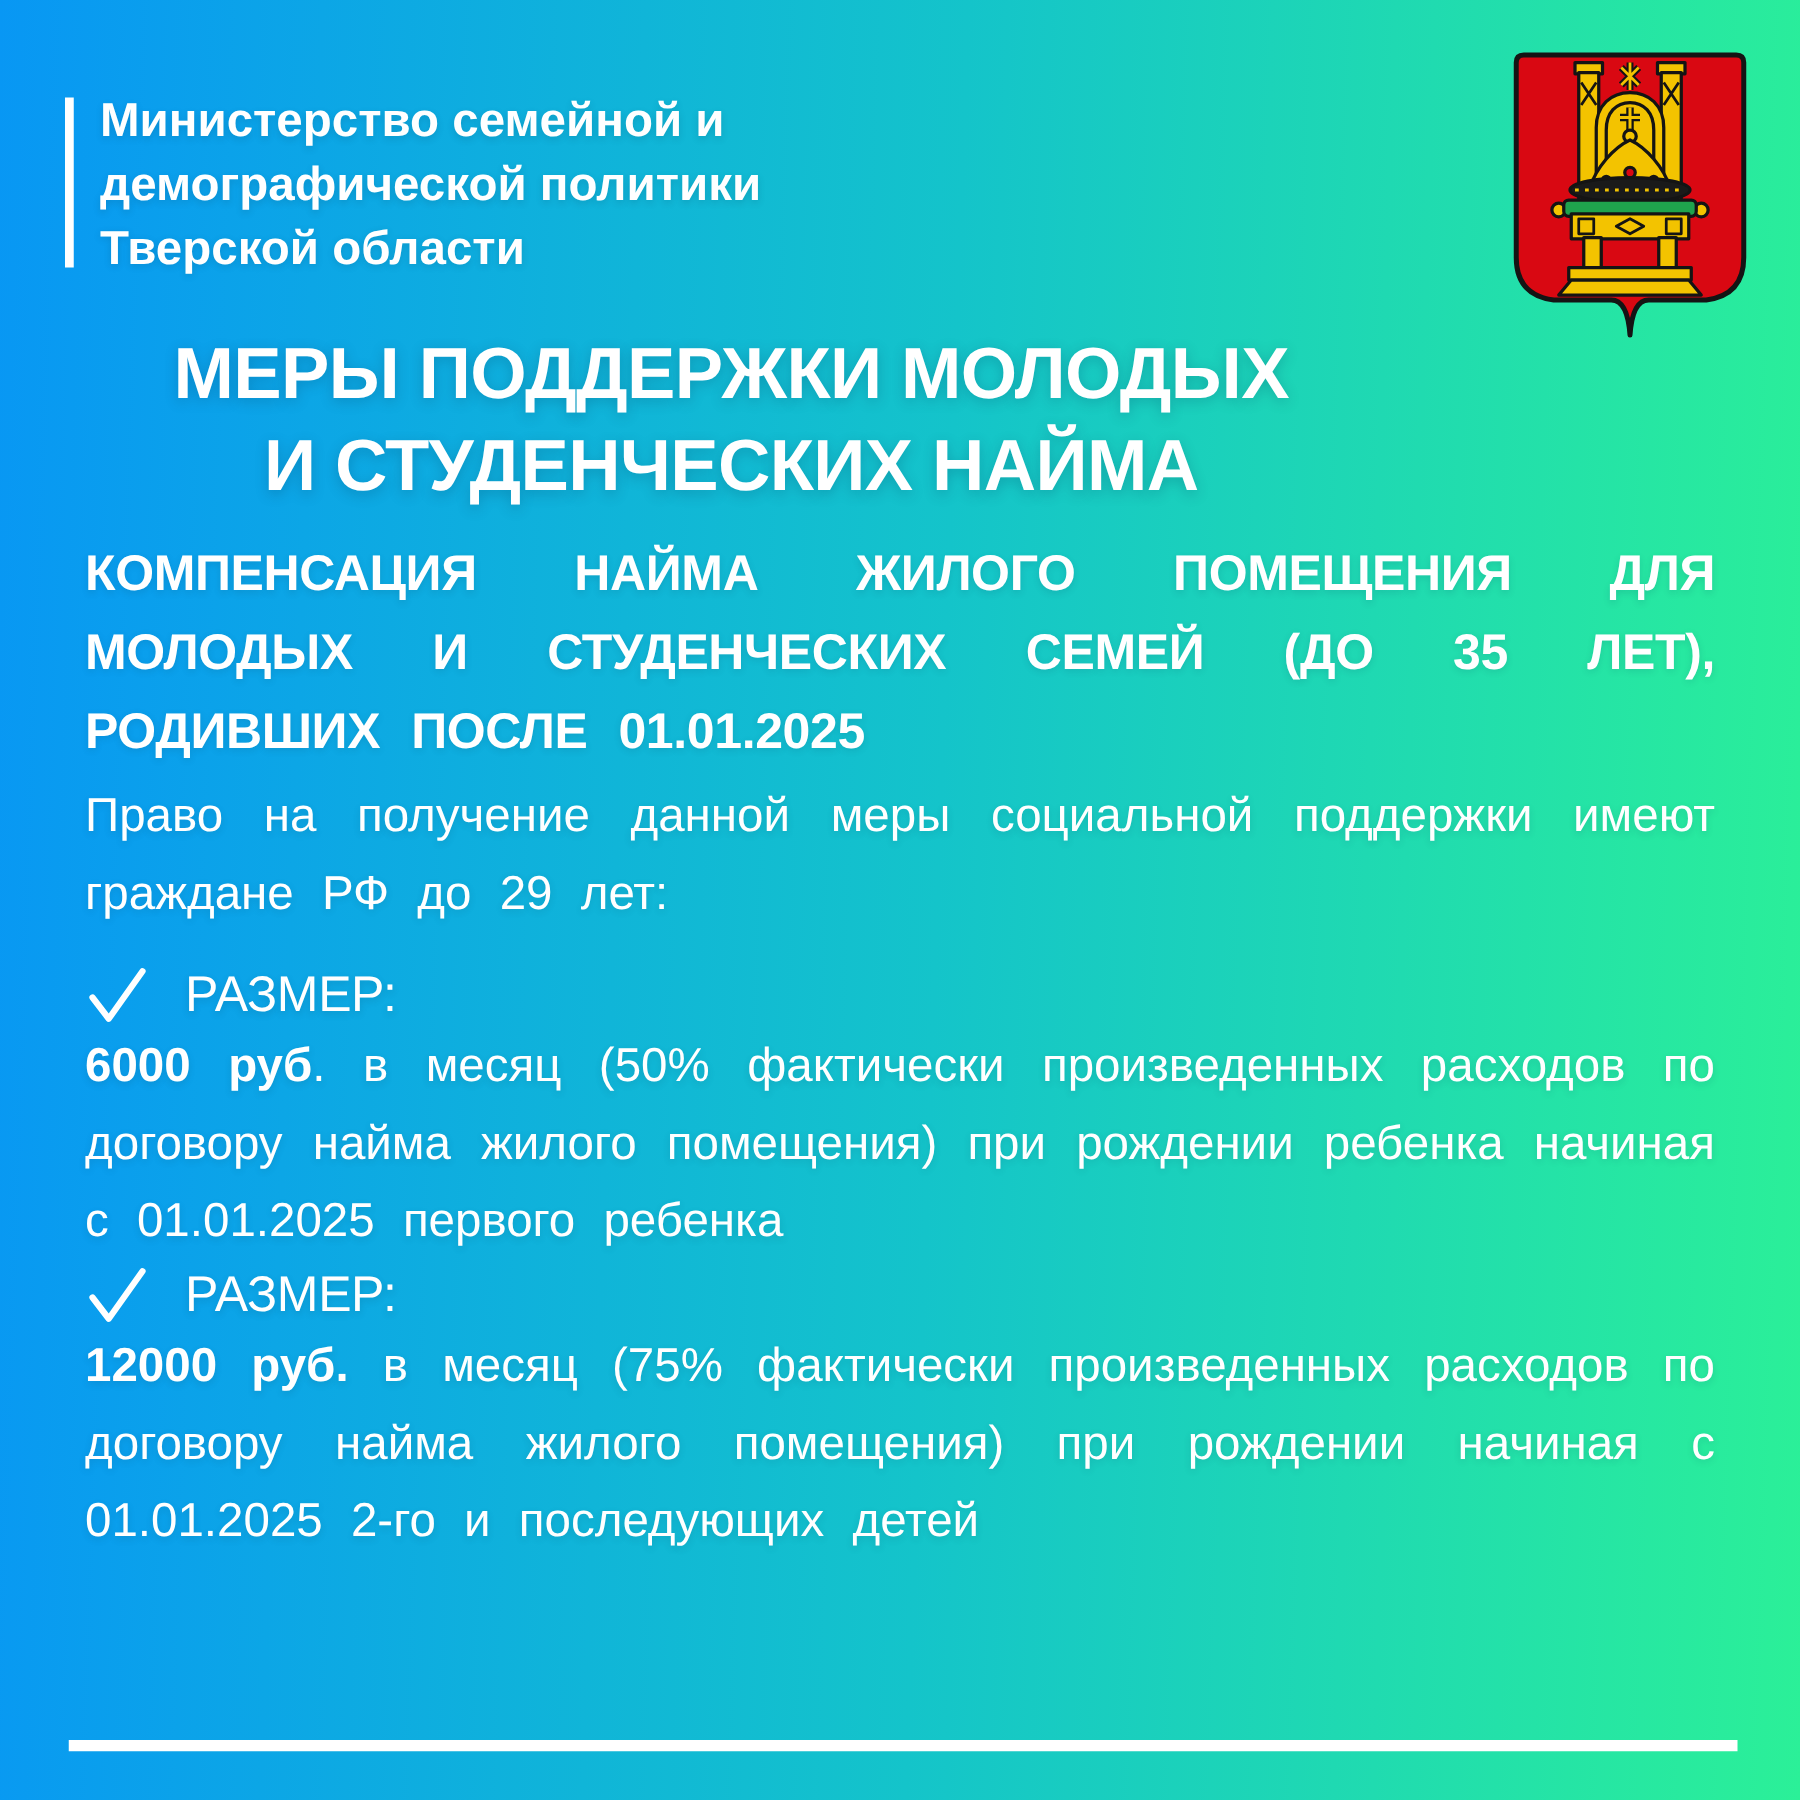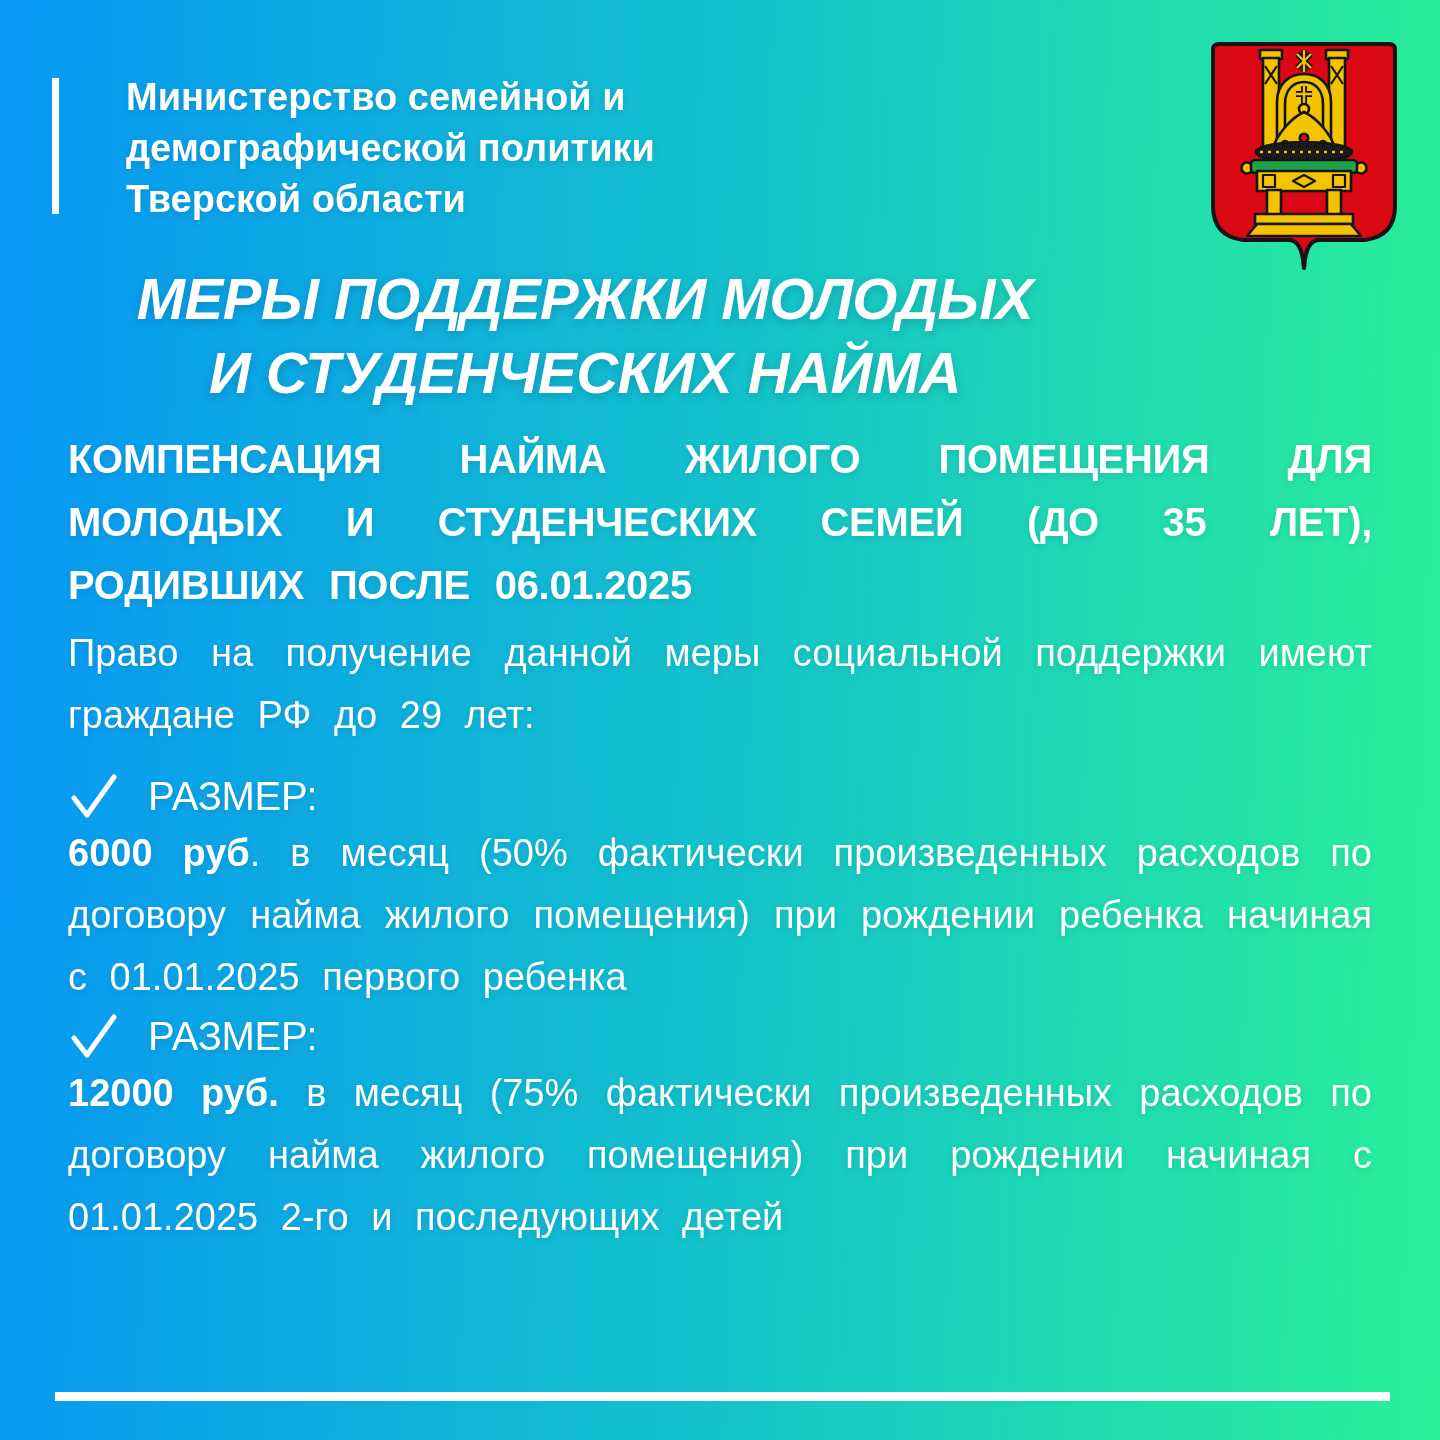--- a/index.html
+++ b/index.html
@@ -4,34 +4,33 @@
 <style>
   html,body{margin:0;padding:0;}
   body{font-family:"Liberation Sans",sans-serif;}
   .page{
     position:relative;width:1440px;height:1440px;overflow:hidden;
     background:linear-gradient(92deg,#0897F4 0%,#14C4CA 52%,#2BF098 100%);
     color:#FFFFFF;
   }
   .abs{position:absolute;}
   
-  .ministry{left:52px;top:72px;width:620px;padding-left:46px;}
+  .ministry{left:52px;top:72px;width:620px;}
   .ministry-bar{position:absolute;left:0;top:6px;width:7px;height:136px;background:#FFFFFF;}
   .ministry-name{
     margin-left:28px;font-size:38px;font-weight:bold;line-height:51px;
     text-shadow:0 2px 6px rgba(2,60,90,.18);
   }
   
   .emblem{left:1207px;top:38px;width:194px;height:240px;}
   
   .title{
     left:0;top:262px;width:1170px;text-align:center;
     font-size:58px;font-weight:bold;line-height:74px;letter-spacing:-.5px;
     text-shadow:0 3px 10px rgba(2,60,90,.25);
-    font-style:italic;
   }
   
   .txt{left:68px;width:1304px;text-align:justify;text-shadow:0 2px 6px rgba(2,60,90,.15);}
   .subtitle{top:428px;font-size:40px;font-weight:bold;line-height:63px;word-spacing:14px;letter-spacing:-.3px;}
   .intro{top:622px;font-size:38px;line-height:62px;word-spacing:12px;}
   .benefit-head{left:68px;display:flex;align-items:center;gap:28px;}
   .benefit-head.first{top:770px;}
   .benefit-head.second{top:1010px;}
   .benefit-label{font-size:40px;font-weight:normal;letter-spacing:-.3px;text-shadow:0 2px 6px rgba(2,60,90,.18);}
   .check{width:52px;height:52px;flex:0 0 auto;}
@@ -106,21 +105,21 @@
         <polygon points="50,186 144,186 154,198 40,198"></polygon>
       </g>
     </svg>
   </div>
 
   <div class="abs title">
     <div>МЕРЫ ПОДДЕРЖКИ МОЛОДЫХ</div>
     <div>И СТУДЕНЧЕСКИХ НАЙМА</div>
   </div>
 
-  <div class="abs txt subtitle">КОМПЕНСАЦИЯ НАЙМА ЖИЛОГО ПОМЕЩЕНИЯ ДЛЯ МОЛОДЫХ И СТУДЕНЧЕСКИХ СЕМЕЙ (ДО 35 ЛЕТ), РОДИВШИХ ПОСЛЕ 06.01.2025</div>
+  <div class="abs txt subtitle">КОМПЕНСАЦИЯ НАЙМА ЖИЛОГО ПОМЕЩЕНИЯ ДЛЯ МОЛОДЫХ И СТУДЕНЧЕСКИХ СЕМЕЙ (ДО 35 ЛЕТ), РОДИВШИХ ПОСЛЕ 01.01.2025</div>
 
   <div class="abs txt intro">Право на получение данной меры социальной поддержки имеют граждане РФ до 29 лет:</div>
 
   <div class="abs benefit-head first">
     <svg class="check" viewBox="0 0 52 52">
       <path d="M6 28 L19 45 L46 7" fill="none" stroke="#FFFFFF" stroke-width="5" stroke-linecap="round" stroke-linejoin="round"></path>
     </svg>
     <span class="benefit-label">РАЗМЕР:</span>
   </div>
   <div class="abs txt benefit-text first">

